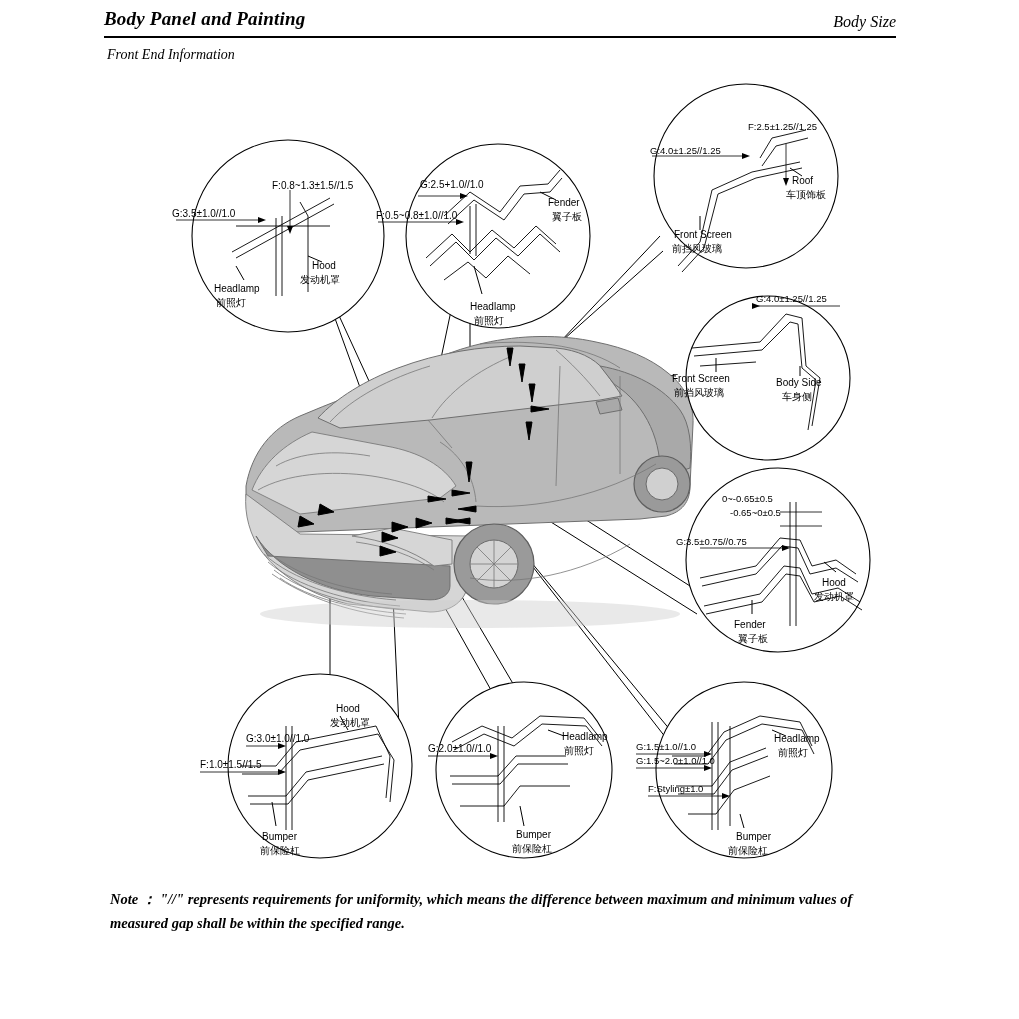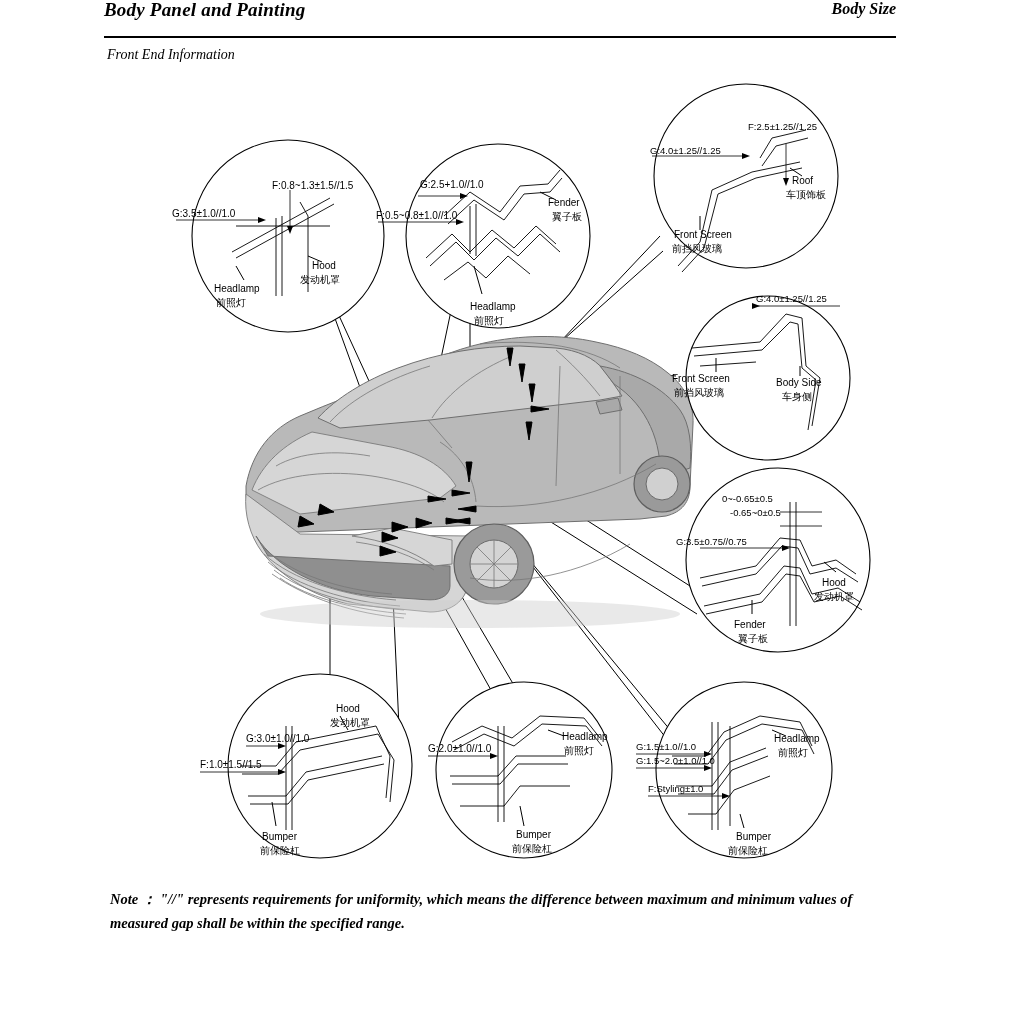--- a/index.html
+++ b/index.html
@@ -31,28 +31,28 @@
     display: flex;
     align-items: flex-end;
     justify-content: space-between;
   }
   .header .title-left {
     font-family: "Liberation Serif", serif;
     font-weight: bold;
     font-style: italic;
     font-size: 19px;
     letter-spacing: 0.2px;
-    padding-bottom: 15px;
+    padding-bottom: 6px;
   }
   .header .title-right {
     font-family: "Liberation Serif", serif;
-    font-weight: bold;
+    font-weight: normal;
     font-style: italic;
     font-size: 16px;
-    padding-bottom: 18px;
+    padding-bottom: 5px;
     margin-top: 28px;
   }
   .subheader {
     position: absolute;
     left: 107px;
     top: 47px;
     font-family: "Liberation Serif", serif;
     font-weight: normal;
     font-style: italic;
     font-size: 14px;

